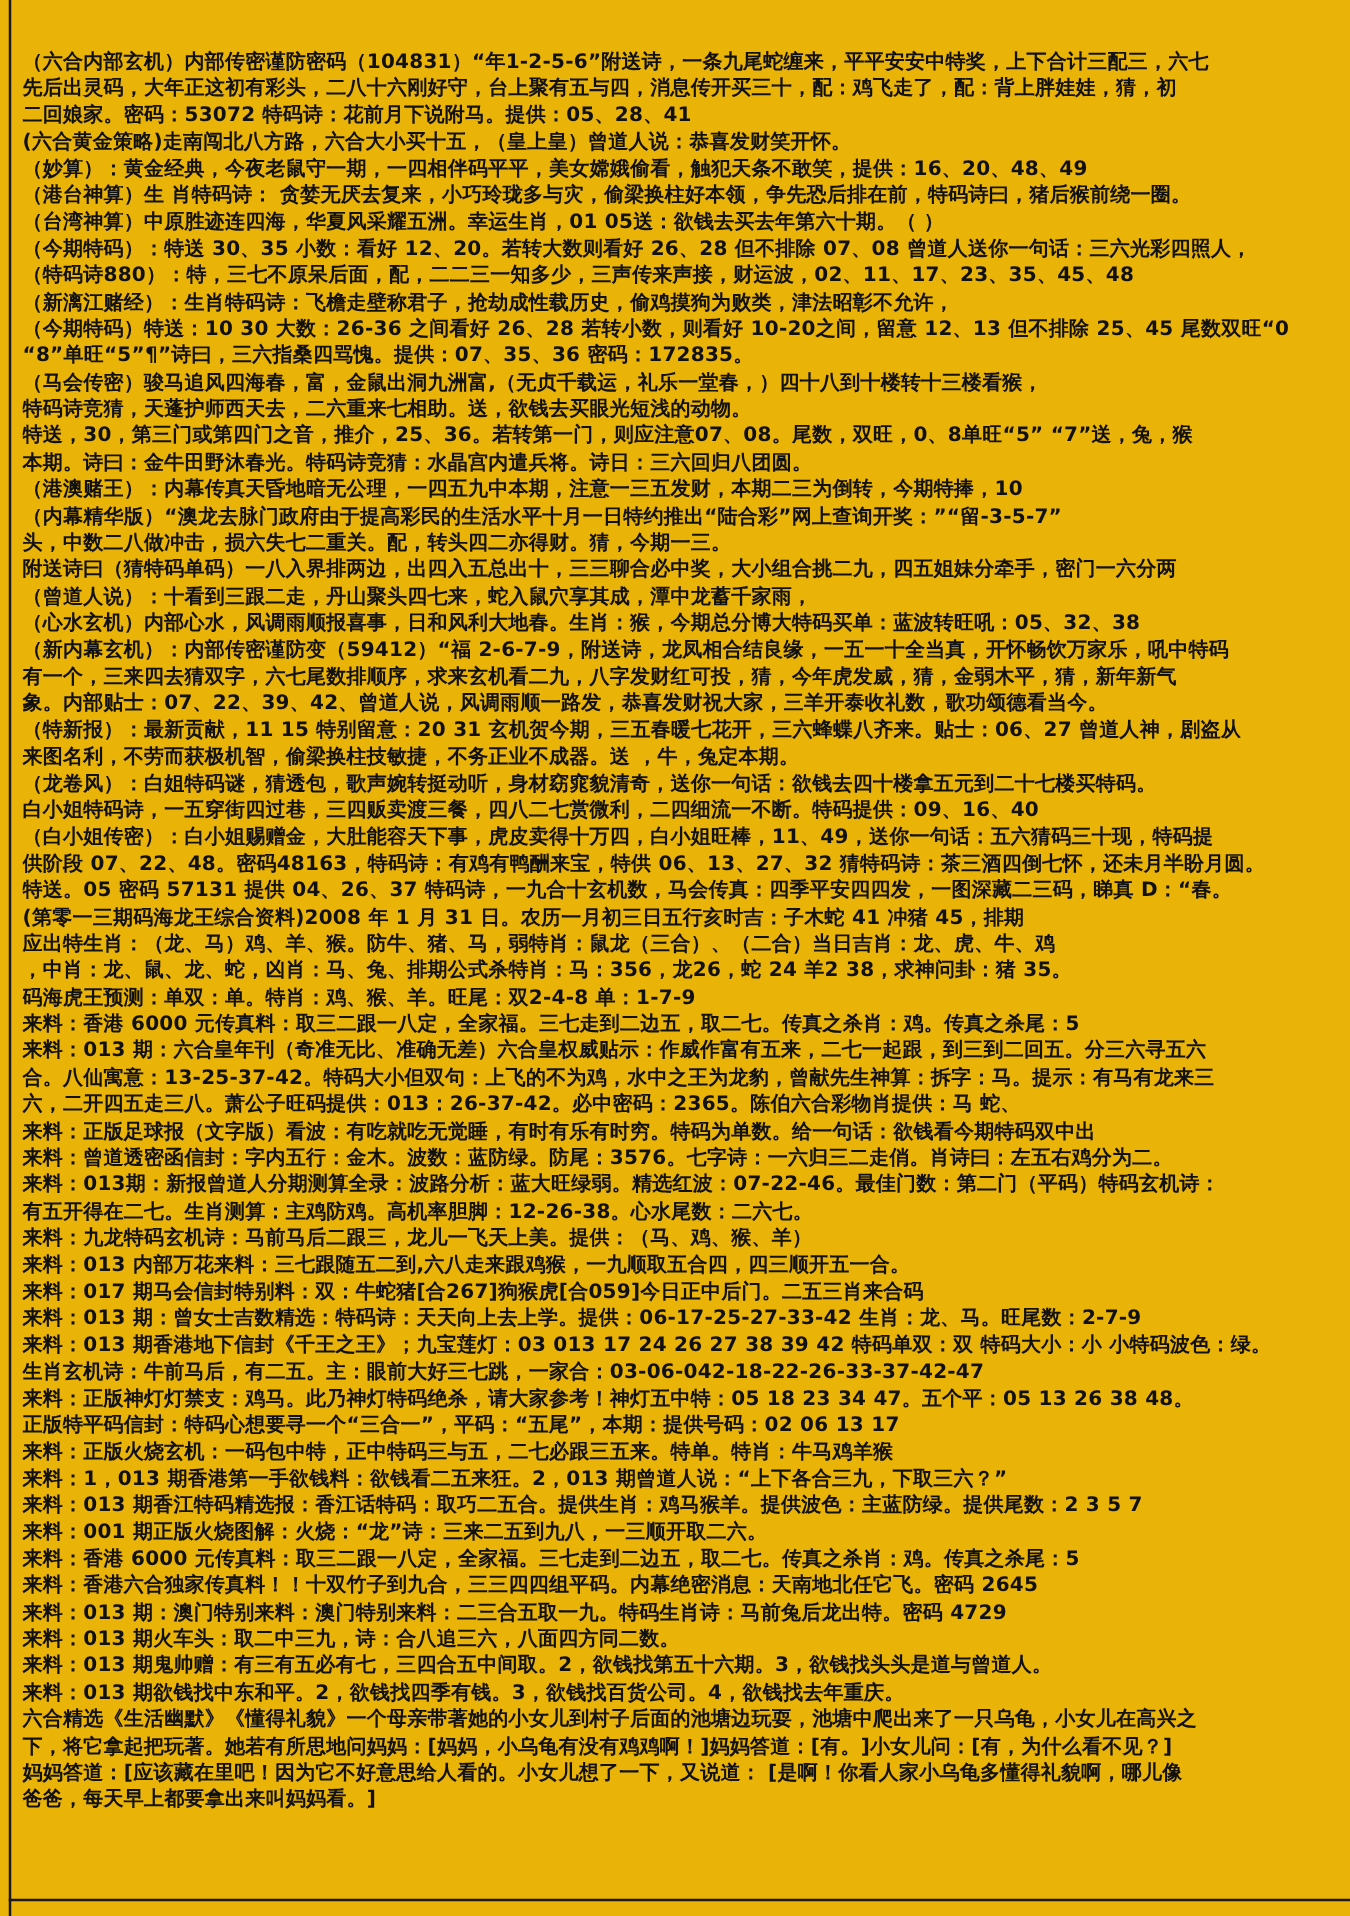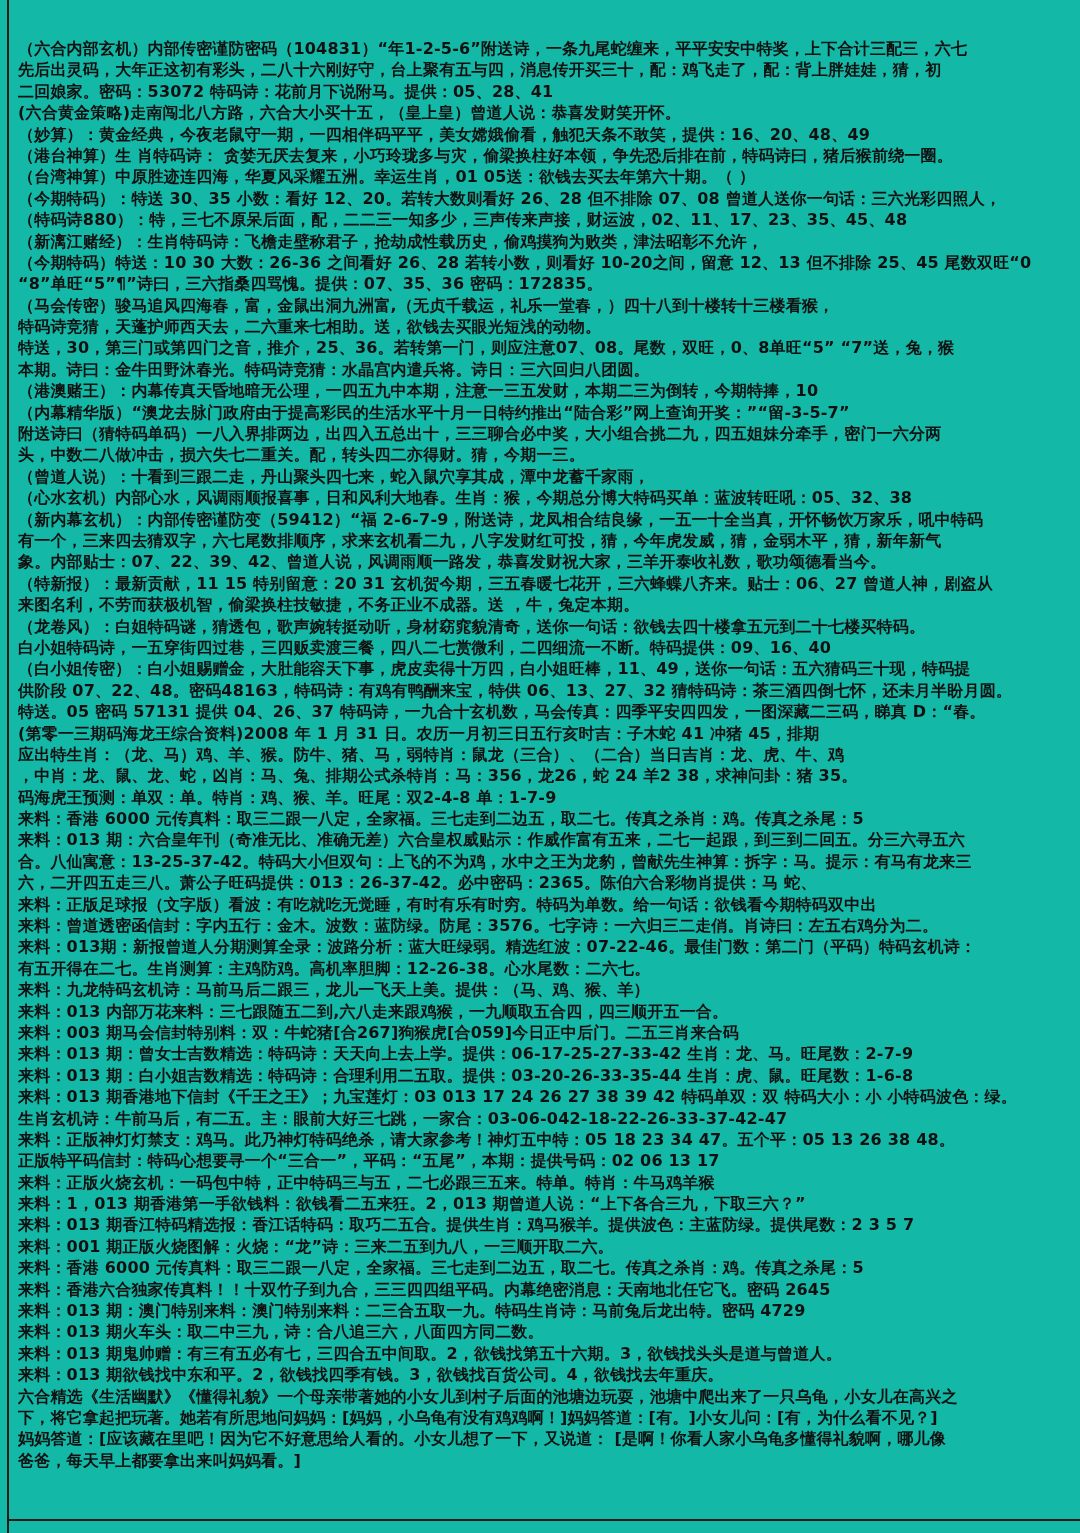--- a/index.html
+++ b/index.html
@@ -5,21 +5,21 @@
   * { margin: 0; padding: 0; box-sizing: border-box; }
   html, body {
     width: 1080px;
     font-family: "DejaVu Sans", "Liberation Sans", sans-serif;
   }
   body { background: #ffffff; }
   .page {
     position: relative;
     width: 1080px;
     height: 1533px;
-    background: #14b8a6;
+    background: #eab308;
     overflow: hidden;
   }
   .page-frame-left {
     position: absolute;
     left: 7px; top: 0;
     width: 2px; height: 1533px;
     background: #1a1a1a;
   }
   .page-frame-bottom {
     position: absolute;
@@ -61,22 +61,22 @@
       <div class="line">（特码诗880）：特，三七不原呆后面，配，二二三一知多少，三声传来声接，财运波，02、11、17、23、35、45、48</div>
       <div class="line">（新漓江赌经）：生肖特码诗：飞檐走壁称君子，抢劫成性载历史，偷鸡摸狗为败类，津法昭彰不允许，</div>
       <div class="line">（今期特码）特送：10 30 大数：26-36 之间看好 26、28 若转小数，则看好 10-20之间，留意 12、13 但不排除 25、45 尾数双旺“0</div>
       <div class="line">“8”单旺“5”¶”诗曰，三六指桑四骂愧。提供：07、35、36 密码：172835。</div>
       <div class="line">（马会传密）骏马追风四海春，富，金鼠出洞九洲富,（无贞千载运，礼乐一堂春，）四十八到十楼转十三楼看猴，</div>
       <div class="line">特码诗竞猜，天蓬护师西天去，二六重来七相助。送，欲钱去买眼光短浅的动物。</div>
       <div class="line"> 特送，30，第三门或第四门之音，推介，25、36。若转第一门，则应注意07、08。尾数，双旺，0、8单旺“5” “7”送，兔，猴</div>
       <div class="line">本期。诗曰：金牛田野沐春光。特码诗竞猜：水晶宫内遣兵将。诗日：三六回归八团圆。</div>
       <div class="line">（港澳赌王）：内幕传真天昏地暗无公理，一四五九中本期，注意一三五发财，本期二三为倒转，今期特捧，10</div>
       <div class="line">（内幕精华版）“澳龙去脉门政府由于提高彩民的生活水平十月一日特约推出“陆合彩”网上查询开奖：”“留-3-5-7”</div>
+      <div class="line">头，中数二八做冲击，损六失七二重关。配，转头四二亦得财。猜，今期一三。</div>
       <div class="line">附送诗曰（猜特码单码）一八入界排两边，出四入五总出十，三三聊合必中奖，大小组合挑二九，四五姐妹分牵手，密门一六分两</div>
-      <div class="line">头，中数二八做冲击，损六失七二重关。配，转头四二亦得财。猜，今期一三。</div>
       <div class="line">（曾道人说）：十看到三跟二走，丹山聚头四七来，蛇入鼠穴享其成，潭中龙蓄千家雨，</div>
       <div class="line">（心水玄机）内部心水，风调雨顺报喜事，日和风利大地春。生肖：猴，今期总分博大特码买单：蓝波转旺吼：05、32、38</div>
       <div class="line">（新内幕玄机）：内部传密谨防变（59412）“福 2-6-7-9，附送诗，龙凤相合结良缘，一五一十全当真，开怀畅饮万家乐，吼中特码</div>
       <div class="line">有一个，三来四去猜双字，六七尾数排顺序，求来玄机看二九，八字发财红可投，猜，今年虎发威，猜，金弱木平，猜，新年新气</div>
       <div class="line">象。内部贴士：07、22、39、42、曾道人说，风调雨顺一路发，恭喜发财祝大家，三羊开泰收礼数，歌功颂德看当今。</div>
       <div class="line">（特新报）：最新贡献，11 15 特别留意：20 31 玄机贺今期，三五春暖七花开，三六蜂蝶八齐来。贴士：06、27 曾道人神，剧盗从</div>
       <div class="line">来图名利，不劳而获极机智，偷梁换柱技敏捷，不务正业不成器。送 ，牛，兔定本期。</div>
       <div class="line">（龙卷风）：白姐特码谜，猜透包，歌声婉转挺动听，身材窈窕貌清奇，送你一句话：欲钱去四十楼拿五元到二十七楼买特码。</div>
       <div class="line">白小姐特码诗，一五穿街四过巷，三四贩卖渡三餐，四八二七赏微利，二四细流一不断。特码提供：09、16、40</div>
       <div class="line">（白小姐传密）：白小姐赐赠金，大肚能容天下事，虎皮卖得十万四，白小姐旺棒，11、49，送你一句话：五六猜码三十现，特码提</div>
@@ -89,23 +89,22 @@
       <div class="line">来料：香港 6000 元传真料：取三二跟一八定，全家福。三七走到二边五，取二七。传真之杀肖：鸡。传真之杀尾：5</div>
       <div class="line">来料：013 期：六合皇年刊（奇准无比、准确无差）六合皇权威贴示：作威作富有五来，二七一起跟，到三到二回五。分三六寻五六</div>
       <div class="line">合。八仙寓意：13-25-37-42。特码大小但双句：上飞的不为鸡，水中之王为龙豹，曾献先生神算：拆字：马。提示：有马有龙来三</div>
       <div class="line">六，二开四五走三八。萧公子旺码提供：013：26-37-42。必中密码：2365。陈伯六合彩物肖提供：马  蛇、</div>
       <div class="line">来料：正版足球报（文字版）看波：有吃就吃无觉睡，有时有乐有时穷。特码为单数。给一句话：欲钱看今期特码双中出</div>
       <div class="line">来料：曾道透密函信封：字内五行：金木。波数：蓝防绿。防尾：3576。七字诗：一六归三二走俏。肖诗曰：左五右鸡分为二。</div>
       <div class="line">来料：013期：新报曾道人分期测算全录：波路分析：蓝大旺绿弱。精选红波：07-22-46。最佳门数：第二门（平码）特码玄机诗：</div>
       <div class="line">有五开得在二七。生肖测算：主鸡防鸡。高机率胆脚：12-26-38。心水尾数：二六七。</div>
       <div class="line">来料：九龙特码玄机诗：马前马后二跟三，龙儿一飞天上美。提供：（马、鸡、猴、羊）</div>
       <div class="line">来料：013 内部万花来料：三七跟随五二到,六八走来跟鸡猴，一九顺取五合四，四三顺开五一合。</div>
-      <div class="line">来料：003 期马会信封特别料：双：牛蛇猪[合267]狗猴虎[合059]今日正中后门。二五三肖来合码</div>
+      <div class="line">来料：017 期马会信封特别料：双：牛蛇猪[合267]狗猴虎[合059]今日正中后门。二五三肖来合码</div>
       <div class="line">来料：013 期：曾女士吉数精选：特码诗：天天向上去上学。提供：06-17-25-27-33-42 生肖：龙、马。旺尾数：2-7-9</div>
-      <div class="line">来料：013 期：白小姐吉数精选：特码诗：合理利用二五取。提供：03-20-26-33-35-44 生肖：虎、鼠。旺尾数：1-6-8</div>
       <div class="line">来料：013 期香港地下信封《千王之王》；九宝莲灯：03 013 17 24 26 27 38 39 42 特码单双：双 特码大小：小 小特码波色：绿。</div>
       <div class="line">生肖玄机诗：牛前马后，有二五。主：眼前大好三七跳，一家合：03-06-042-18-22-26-33-37-42-47</div>
       <div class="line">来料：正版神灯灯禁支：鸡马。此乃神灯特码绝杀，请大家参考！神灯五中特：05 18 23 34 47。五个平：05 13 26  38 48。</div>
       <div class="line">正版特平码信封：特码心想要寻一个“三合一”，平码：“五尾”，本期：提供号码：02 06 13 17</div>
       <div class="line">来料：正版火烧玄机：一码包中特，正中特码三与五，二七必跟三五来。特单。特肖：牛马鸡羊猴</div>
       <div class="line">来料：1，013 期香港第一手欲钱料：欲钱看二五来狂。2，013 期曾道人说：“上下各合三九，下取三六？”</div>
       <div class="line">来料：013 期香江特码精选报：香江话特码：取巧二五合。提供生肖：鸡马猴羊。提供波色：主蓝防绿。提供尾数：2 3 5 7</div>
       <div class="line">来料：001 期正版火烧图解：火烧：“龙”诗：三来二五到九八，一三顺开取二六。</div>
       <div class="line">来料：香港 6000 元传真料：取三二跟一八定，全家福。三七走到二边五，取二七。传真之杀肖：鸡。传真之杀尾：5</div>
       <div class="line">来料：香港六合独家传真料！！十双竹子到九合，三三四四组平码。内幕绝密消息：天南地北任它飞。密码 2645</div>

